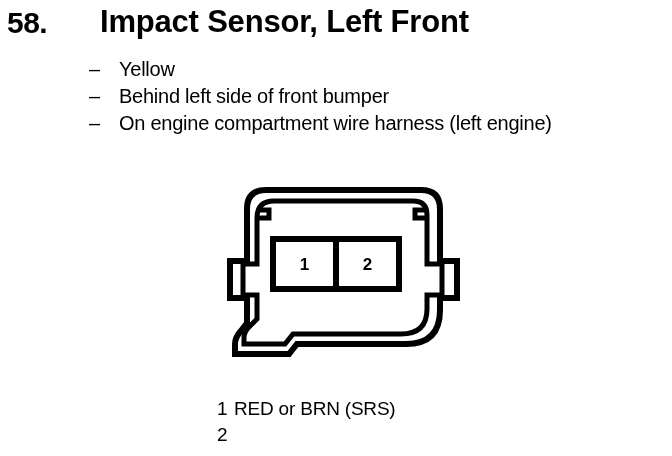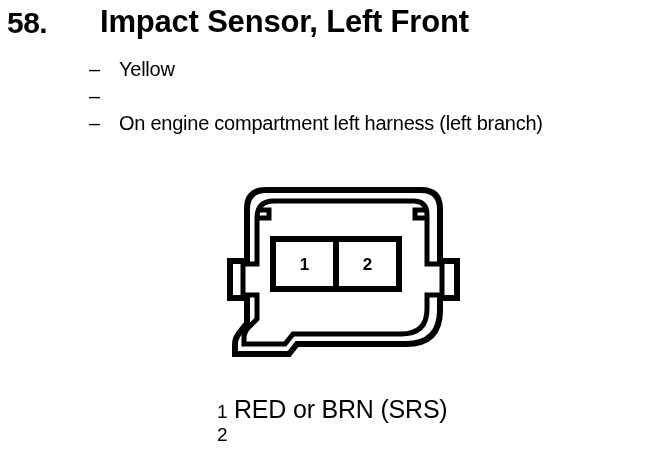--- a/index.html
+++ b/index.html
@@ -106,21 +106,21 @@
     height: 26px;
     white-space: nowrap;
   }
   .legend-pin {
     width: 17px;
     flex: 0 0 17px;
     font-size: 19px;
     line-height: 26px;
   }
   .legend-desc {
-    font-size: 25px;
+    font-size: 19px;
     line-height: 26px;
     letter-spacing: -0.2px;
   }
 </style>
 </head>
 <body>
 
 <div class="header">
   <div class="item-number">58.</div>
   <div class="item-title">Impact Sensor, Left Front</div>
@@ -128,25 +128,26 @@
 
 <div class="desc-list">
 
   <div class="desc-row">
     <span class="desc-dash">–</span>
     <span class="desc-text">Yellow</span>
   </div>
 
   <div class="desc-row">
     <span class="desc-dash">–</span>
+    <span class="desc-text">Behind left side of front bumper</span>
   </div>
 
   <div class="desc-row">
     <span class="desc-dash">–</span>
-    <span class="desc-text">On engine compartment left harness (left branch)</span>
+    <span class="desc-text">On engine compartment wire harness (left engine)</span>
   </div>
 
 </div>
 
 <div class="connector-wrap">
   <svg class="connector-svg" viewBox="0 0 265 190" xmlns="http://www.w3.org/2000/svg">
 
     <path fill="none" stroke="#000000" stroke-width="6" stroke-linejoin="miter" stroke-linecap="butt" d="M 42,31
              Q 42,12 61,12
              L 216,12

